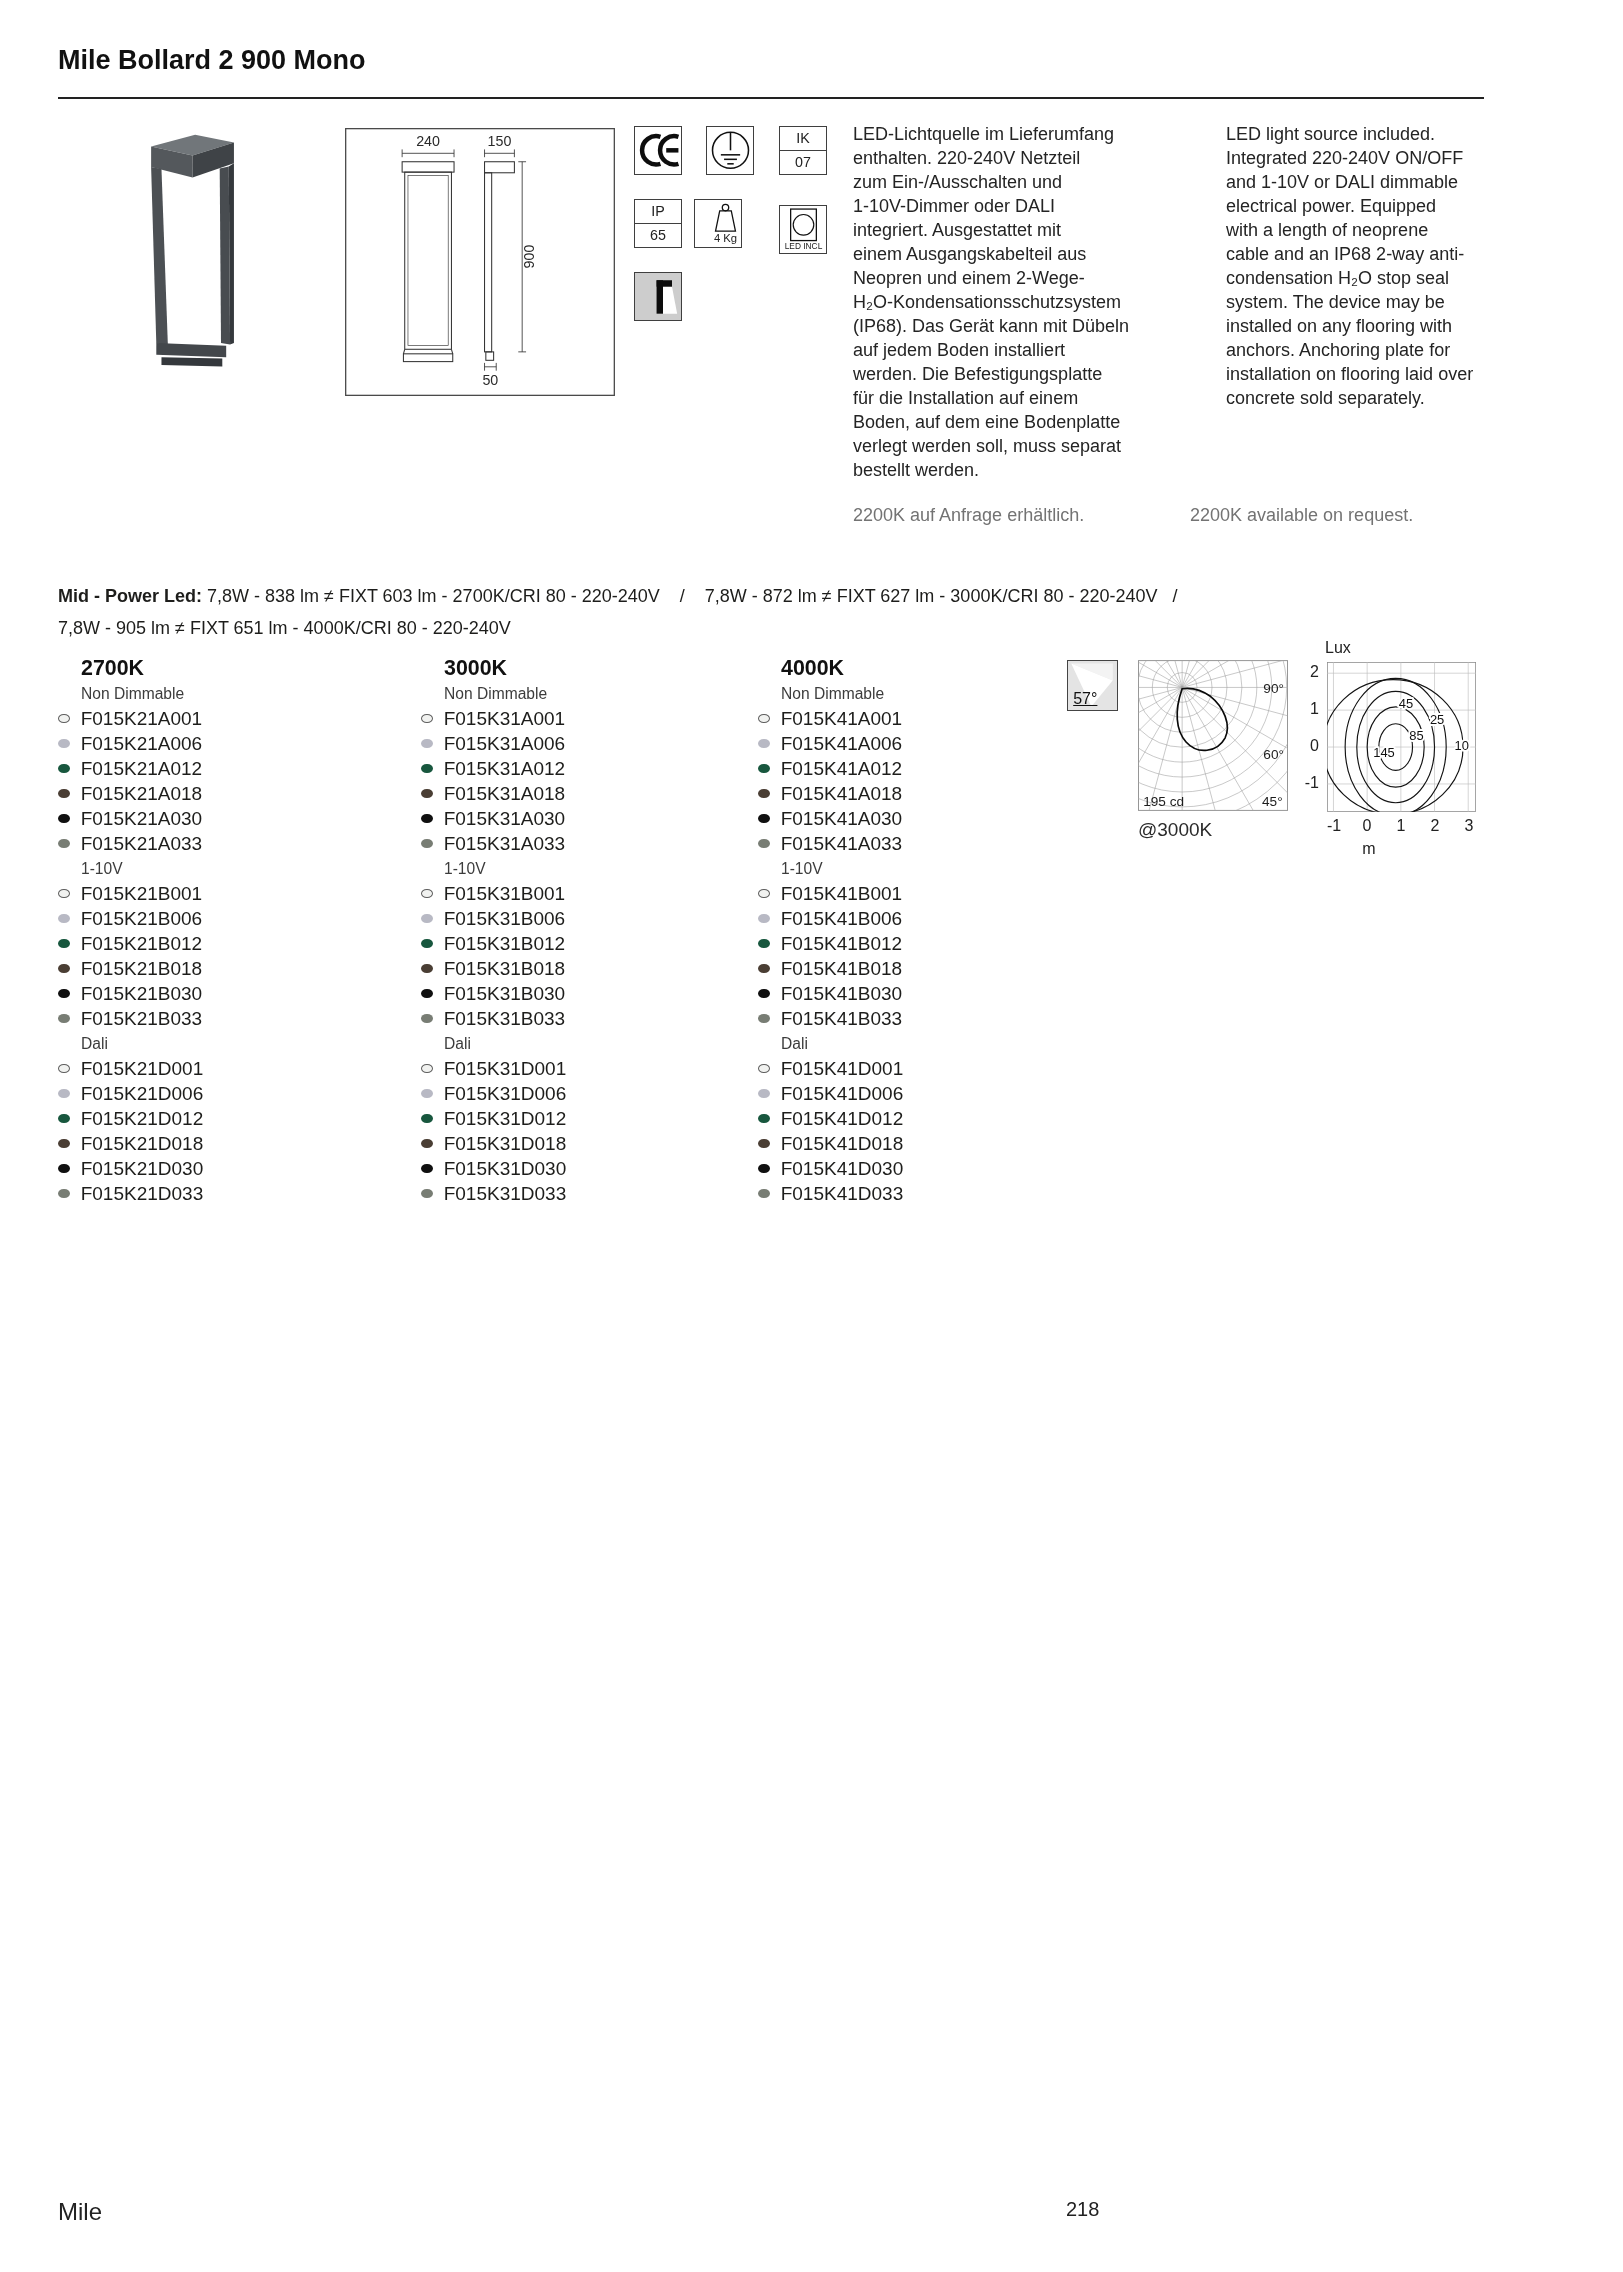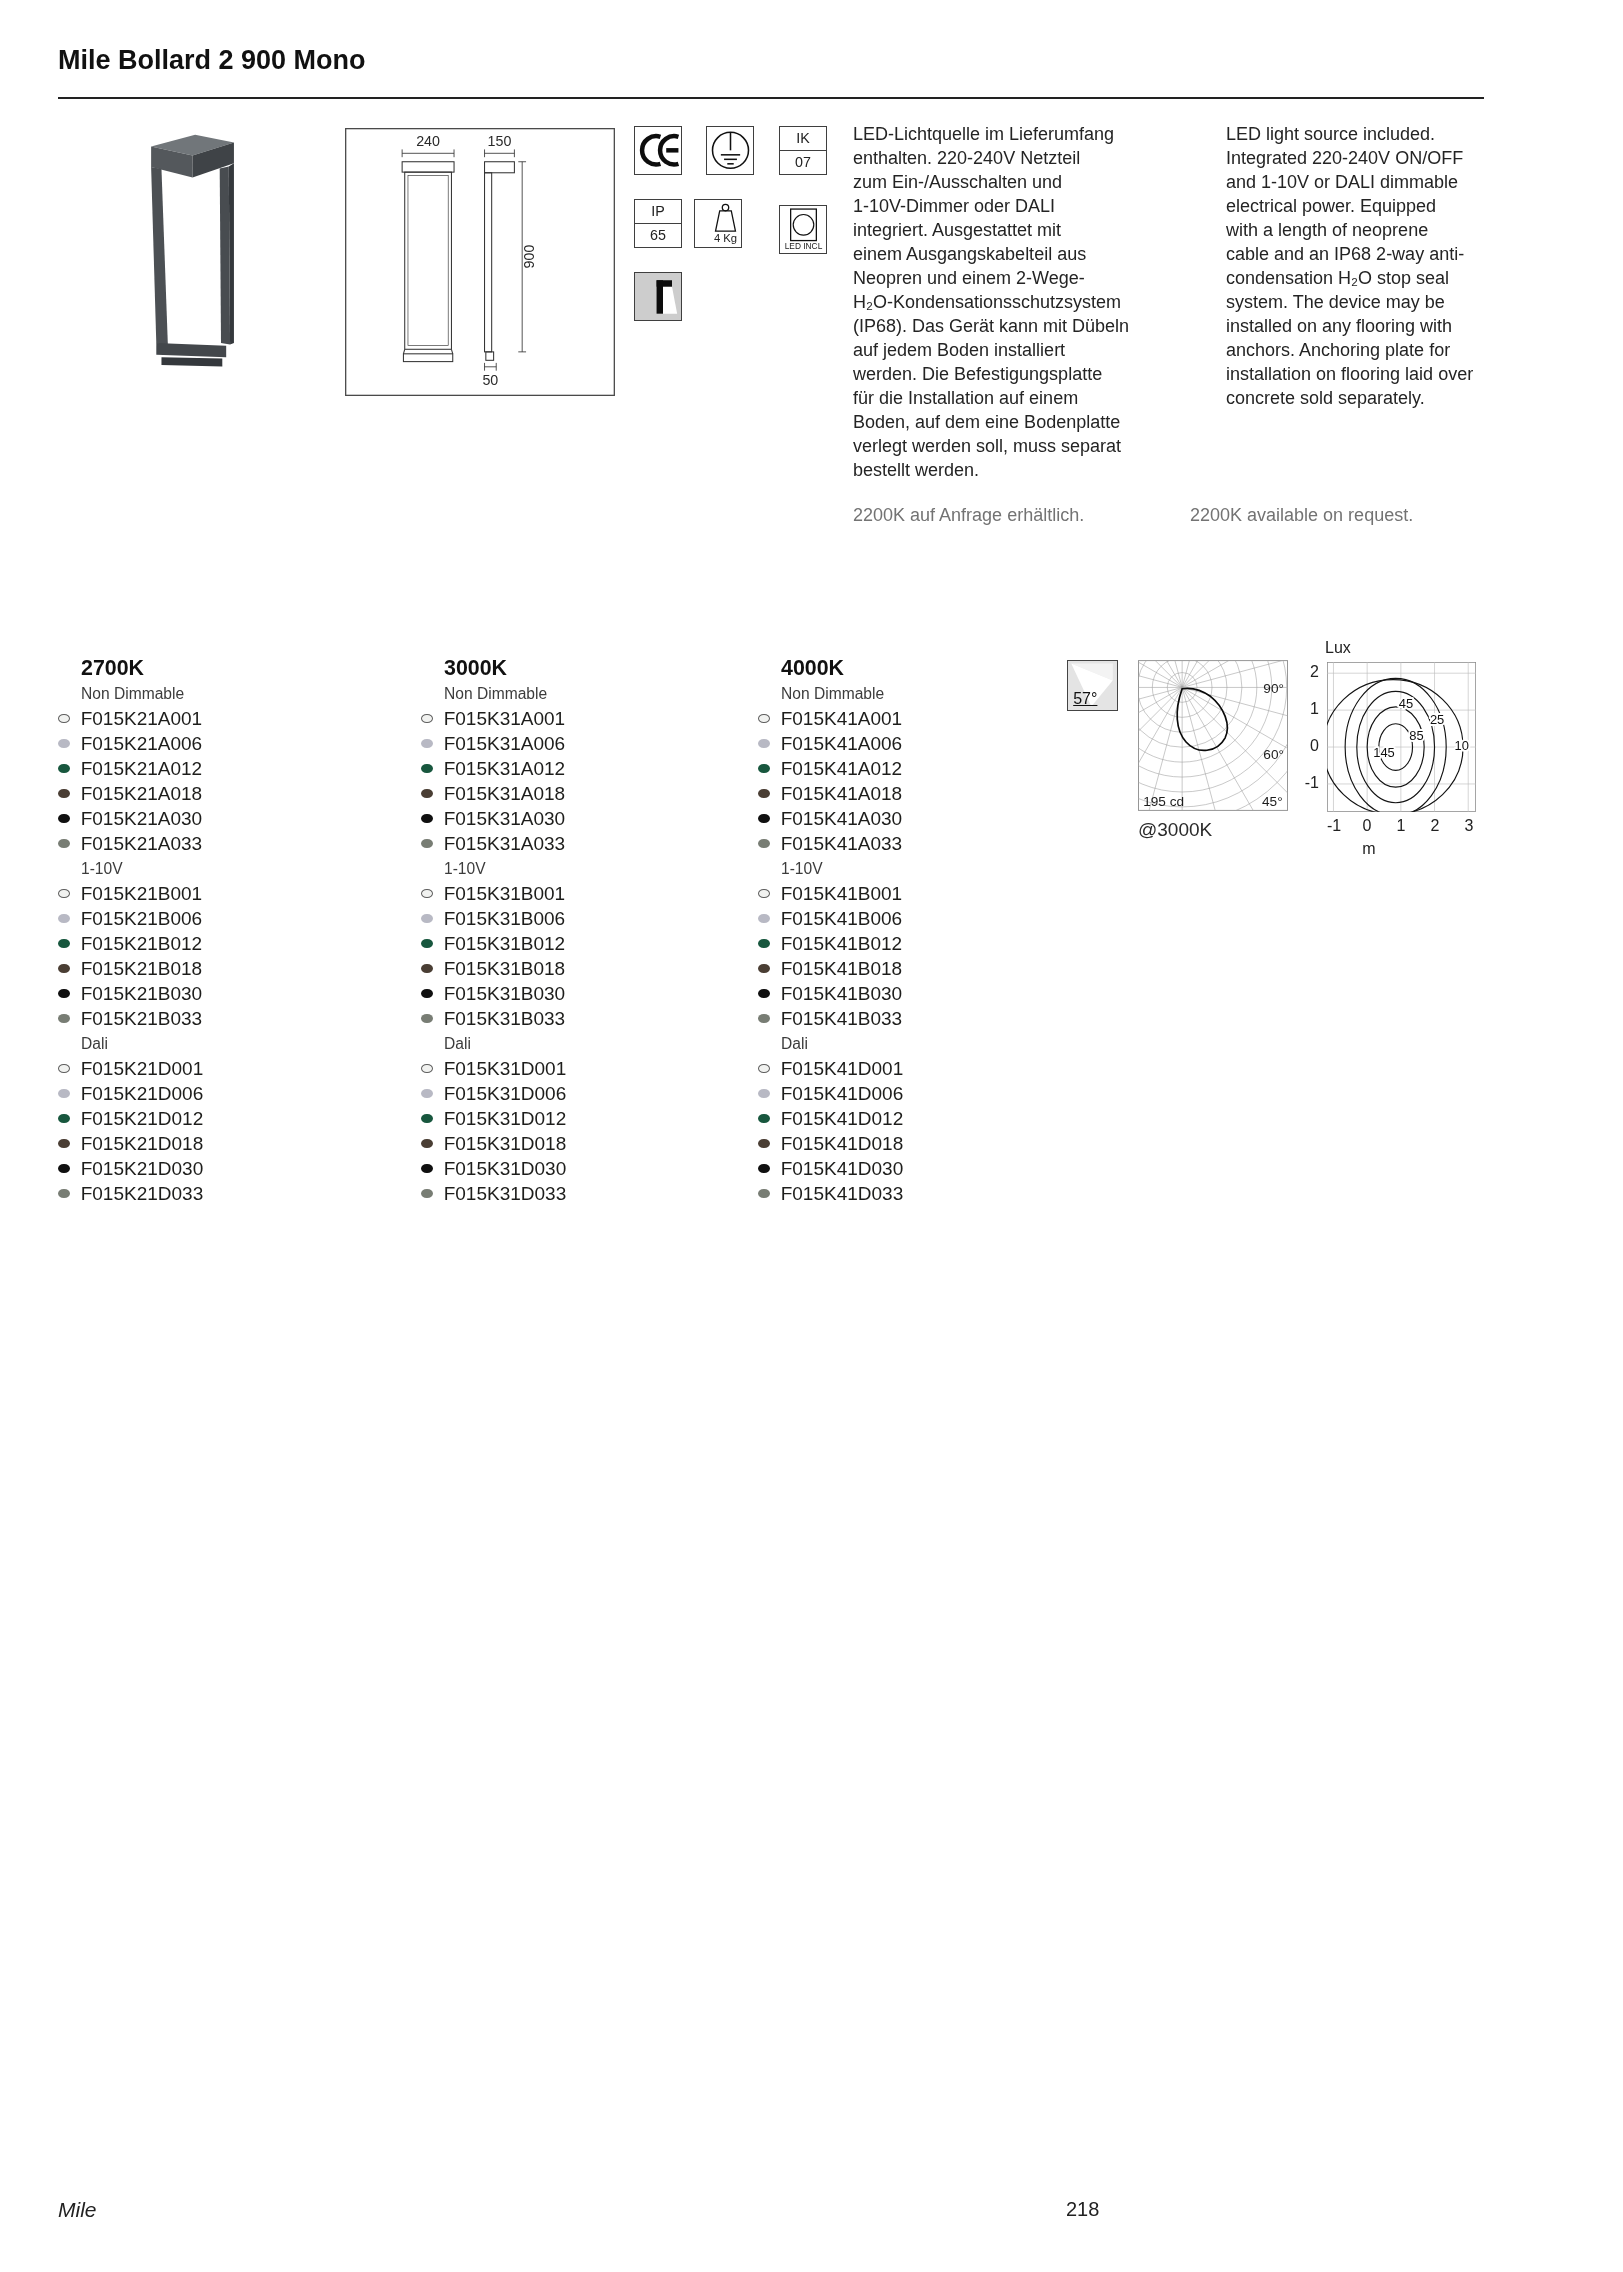--- a/index.html
+++ b/index.html
@@ -41,21 +41,21 @@
            box-sizing:border-box;background:#e4e4e4;overflow:hidden;}
   .beamlabel{position:absolute;left:5.2px;bottom:1.9px;font-size:16px;color:#111;text-decoration:underline;}
   .polar{position:absolute;left:1138px;top:660px;width:150px;height:151px;}
   .polarnote{position:absolute;left:1138px;top:819px;width:150px;text-align:left;font-size:19px;color:#2b2b2b;}
   .isolux{position:absolute;left:1327px;top:662px;width:149px;height:150px;}
   .luxlabel{position:absolute;left:1325px;top:639px;font-size:16px;color:#222;}
   .ytick{position:absolute;left:1293px;width:26px;text-align:right;font-size:16px;color:#222;}
   .xtick{position:absolute;top:817px;width:26px;text-align:center;font-size:16px;color:#222;}
   .mlabel{position:absolute;left:1356px;top:840px;width:26px;text-align:center;font-size:16px;color:#222;}
 
-  .footl{position:absolute;left:58px;top:2198px;font-size:21px;color:#222;font-style:italic;}
+  .footl{position:absolute;left:58px;top:2198px;font-size:24px;color:#222;}
   .footr{position:absolute;left:1066px;top:2198px;font-size:20px;color:#222;}
 </style>
 </head>
 <body>
 
 <div class="page">
 
   <div class="title">Mile Bollard 2 900 Mono</div>
   <div class="rule"></div>
 
@@ -174,20 +174,24 @@
 cable and an IP68 2-way anti-
 condensation H₂O stop seal
 system. The device may be
 installed on any flooring with
 anchors. Anchoring plate for
 installation on flooring laid over
 concrete sold separately.</div>
   <div class="note note-de">2200K auf Anfrage erhältlich.</div>
   <div class="note note-en">2200K available on request.</div>
 
+  <div class="specs">
+    <div class="specline"><span class="speclabel">Mid - Power Led:</span><span> 7,8W - 838 lm ≠ FIXT 603 lm - 2700K/CRI 80 - 220-240V    /    7,8W - 872 lm ≠ FIXT 627 lm - 3000K/CRI 80 - 220-240V   /</span></div>
+    <div class="specline">7,8W - 905 lm ≠ FIXT 651 lm - 4000K/CRI 80 - 220-240V</div>
+  </div>
 
   <div class="col col-0">
     <div class="colhead">2700K</div>
     <div class="plabel">Non Dimmable</div>
     <div class="prow">
         <span class="dot" style="background: rgb(241, 242, 240); border: 1.3px solid rgb(95, 95, 95);"></span>
         <span class="code">F015K21A001</span>
       </div>
     <div class="prow">
         <span class="dot" style="background: rgb(184, 185, 196);"></span>

